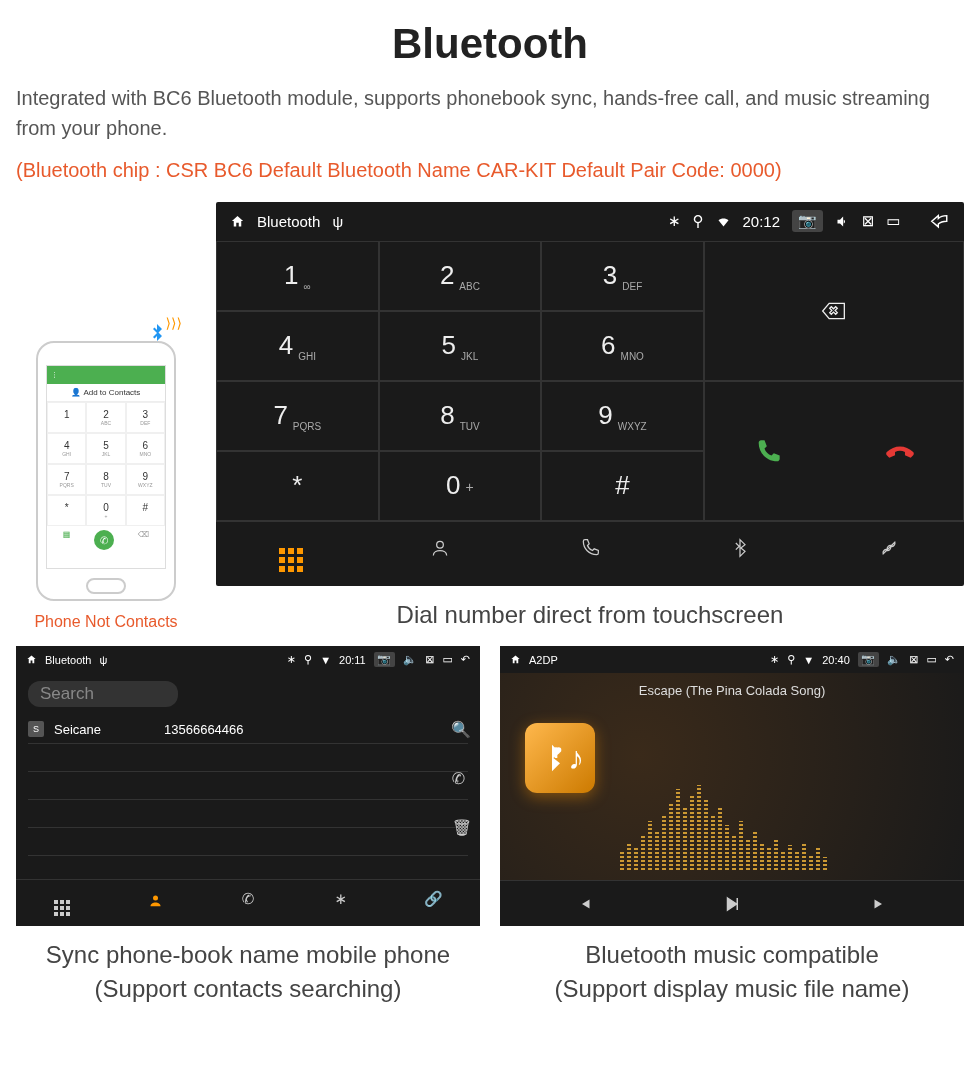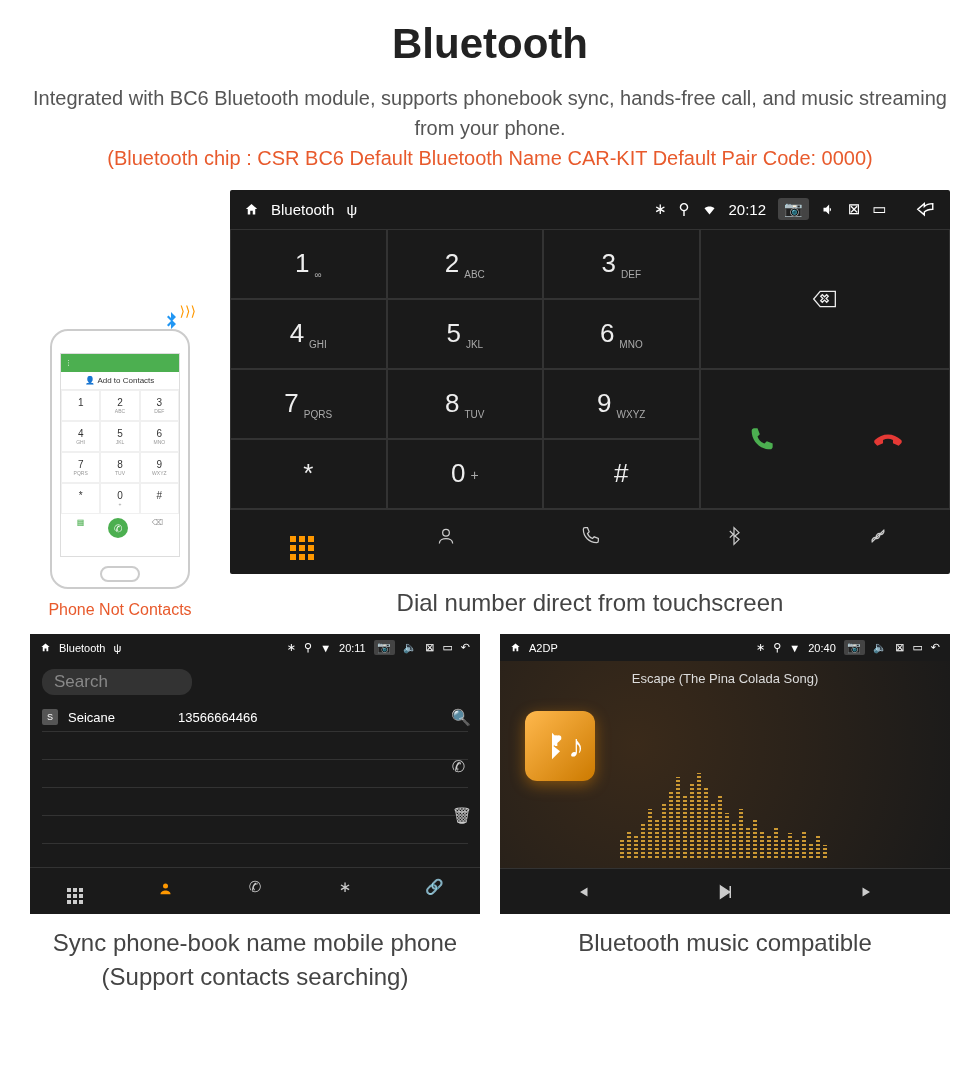--- a/index.html
+++ b/index.html
@@ -1,20 +1,20 @@
 <!DOCTYPE html>
 <html><head>
 <meta charset="utf-8">
 <style>
 *{margin:0;padding:0;box-sizing:border-box;font-family:Arial,sans-serif}
 body{background:#fff;width:980px;margin:0 auto}
-.container{padding:20px 30px}
+.container{padding:20px 16px}
 .title{font-size:42px;font-weight:bold;text-align:center;color:#222;margin-bottom:15px}
-.subtitle{font-size:20px;text-align:center;color:#555;line-height:1.5;margin-bottom:4px}
-.spec-line{font-size:20px;text-align:center;color:#e85a2c;margin-bottom:20px}
+.subtitle{font-size:20px;color:#555;line-height:1.5;margin-bottom:16px}
+.spec-line{font-size:20px;color:#e85a2c;margin-bottom:20px}
 .top-section{display:flex;gap:20px;align-items:flex-end;margin-bottom:15px}
 .phone-col{width:180px;text-align:center}
 .phone-device{width:140px;height:260px;background:#fff;border-radius:18px;border:2px solid #ccc;margin:0 auto;position:relative;padding:22px 8px 30px}
 .phone-screen{width:100%;height:100%;background:#fff;border:1px solid #ddd;font-size:8px}
 .phone-top-bar{background:#4caf50;height:18px;display:flex;align-items:center;padding:0 4px;color:#fff;font-size:7px}
 .phone-add{padding:4px;font-size:8px;color:#333;border-bottom:1px solid #eee}
 .phone-keys{display:grid;grid-template-columns:repeat(3,1fr)}
 .phone-key{text-align:center;padding:6px 0;border:0.5px solid #f0f0f0;font-size:10px;color:#333}
 .phone-key span{display:block;font-size:5px;color:#999}
 .phone-bottom{display:flex;justify-content:space-around;padding:4px}
@@ -370,17 +370,17 @@
               </svg></span>
           <span><svg viewBox="0 0 24 24">
                 <path d="M6 4l12 8-12 8zM19 4v16" stroke="currentColor" stroke-width="2" fill="currentColor"></path>
               </svg></span>
           <span><svg viewBox="0 0 24 24">
                 <path d="M18 6v12M6 6l10 6-10 6z"></path>
               </svg></span>
         </div>
       </div>
       <p class="caption">
-        <span>Bluetooth music compatible</span><br>
+        <span>Bluetooth music compatible</span><br><span>(Support display music file name)</span>
       </p>
     </div>
   </div>
 </div>
 
 </body></html>

